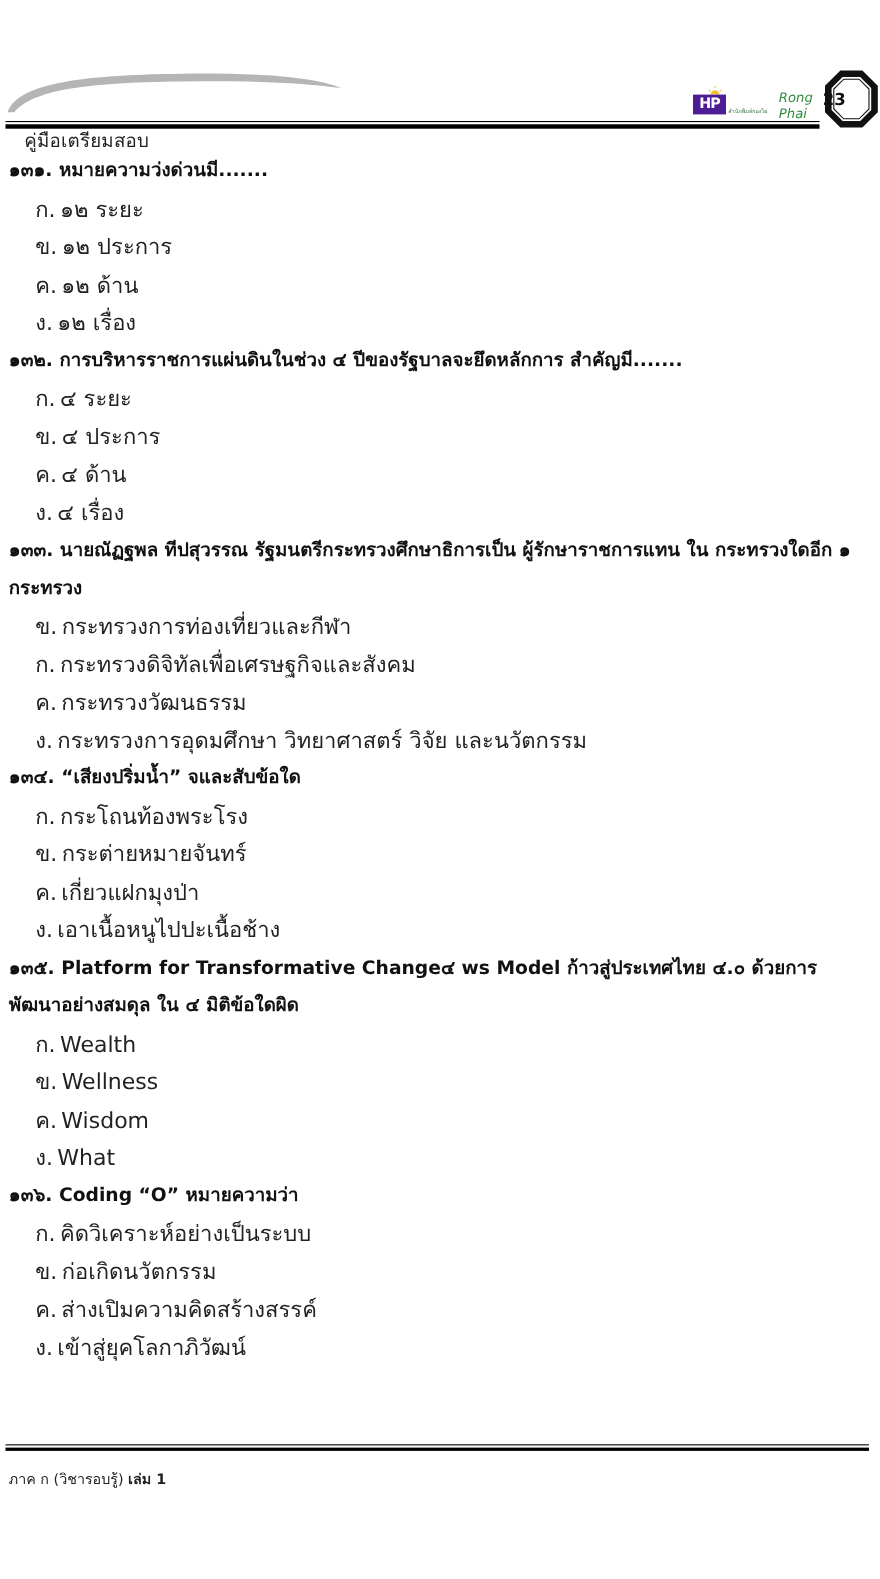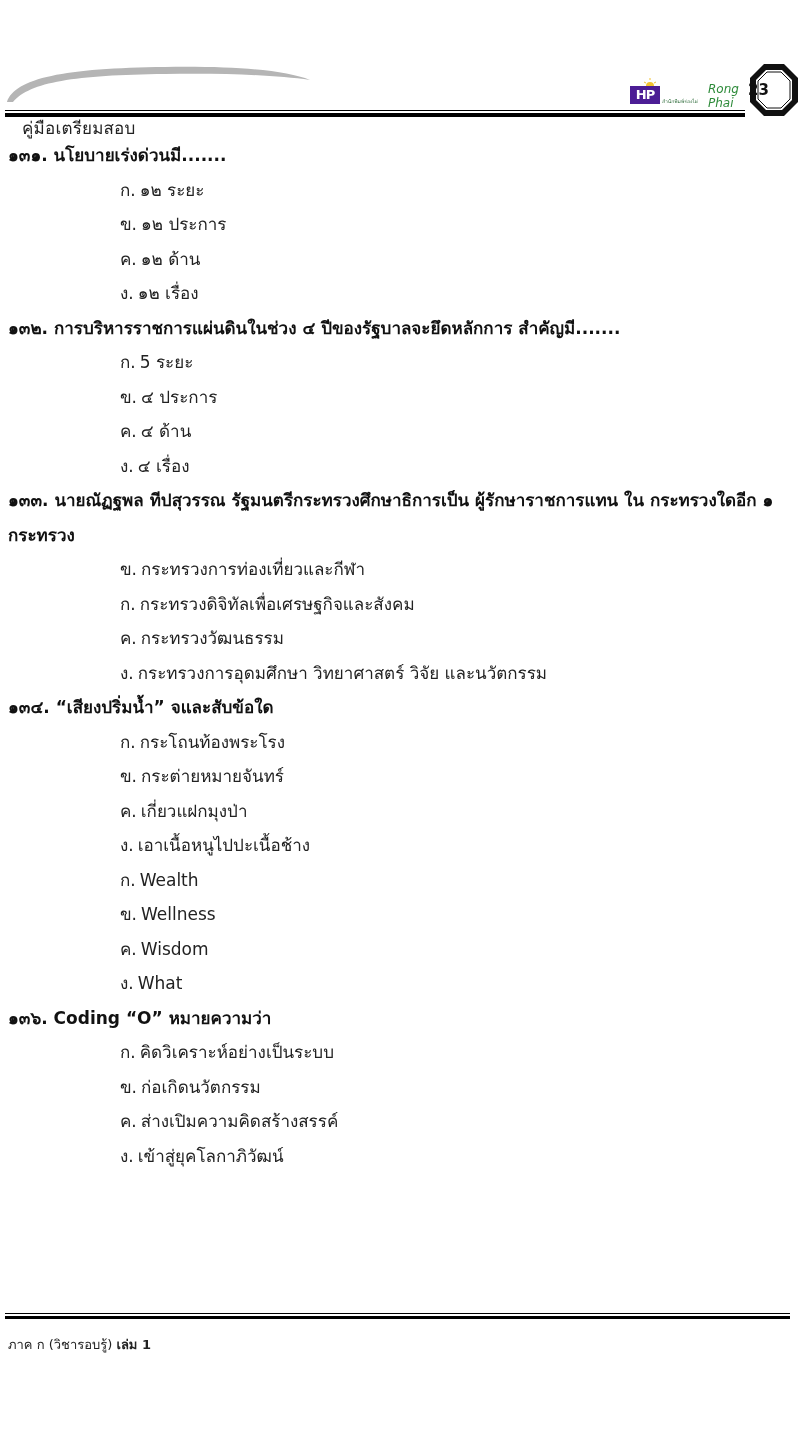--- a/index.html
+++ b/index.html
@@ -17,21 +17,21 @@
   .logo-text { position: absolute; left: 32px; top: 4px; font-size: 12px; font-style: italic; font-weight: normal; color: #2e8b3a; font-family: "DejaVu Sans", sans-serif; margin-left: 46px; }
   .logo-sub { position: absolute; left: 32px; top: 19px; font-size: 5px; color: #2e6b3a; white-space: nowrap; }
   .page-badge { position: absolute; left: 748px; top: 62px; width: 52px; height: 56px; }
   .page-num { position: absolute; left: 0; top: 0; width: 52px; height: 56px; line-height: 56px; font-size: 15px; font-weight: bold; color: #111; font-family: "DejaVu Sans", sans-serif; }
 
   
   .content { position: absolute; left: 0; top: 138px; width: 800px; }
   .q { position: relative; }
   .q-stem { font-weight: bold; font-size: 17px; line-height: 34.5px; padding-left: 8px; padding-right: 20px; color: #111; white-space: pre-wrap; }
   .q-stem .qnum { font-weight: bold; }
-  .opt { font-size: 17px; line-height: 34.5px; padding-left: 120px; color: #222; }
+  .opt { font-size: 20px; line-height: 34.5px; padding-left: 32px; color: #222; }
   .opt .ol { margin-right: 4px; }
 
   
   .footer-rule-thin { position: absolute; left: 5px; width: 785px; top: 1313px; height: 1px; background: #000; }
   .footer-rule-thick { position: absolute; left: 5px; width: 785px; top: 1316px; height: 3px; background: #000; }
   .footer { position: absolute; left: 8px; top: 1334px; font-size: 13px; color: #222; }
   .footer .vol { font-weight: bold; }
 </style>
 </head>
 <body>
@@ -60,30 +60,30 @@
       <polygon points="18,8 34,8 44,18 44,38 34,48 18,48 8,38 8,18" fill="#fff"></polygon>
       <polygon points="19,10 33,10 42,19 42,37 33,46 19,46 10,37 10,19" fill="none" stroke="#111" stroke-width="1"></polygon>
     </svg>
     <div class="page-num">23</div>
   </div>
 </div>
 
 <div class="content">
 
   <div class="q">
-    <div class="q-stem"><span class="qnum">๑๓๑.</span> <span>นโยบายเร่งด่วนมี.......</span></div>
+    <div class="q-stem"><span class="qnum">๑๓๑.</span> <span>หมายความว่งด่วนมี.......</span></div>
     <div class="opt"><span class="ol">ก.</span><span>๑๒ ระยะ</span></div>
     <div class="opt"><span class="ol">ข.</span><span>๑๒ ประการ</span></div>
     <div class="opt"><span class="ol">ค.</span><span>๑๒ ด้าน</span></div>
     <div class="opt"><span class="ol">ง.</span><span>๑๒ เรื่อง</span></div>
   </div>
 
   <div class="q">
     <div class="q-stem"><span class="qnum">๑๓๒.</span> <span>การบริหารราชการแผ่นดินในช่วง ๔ ปีของรัฐบาลจะยึดหลักการ สำคัญมี.......</span></div>
-    <div class="opt"><span class="ol">ก.</span><span>5 ระยะ</span></div>
+    <div class="opt"><span class="ol">ก.</span><span>๔ ระยะ</span></div>
     <div class="opt"><span class="ol">ข.</span><span>๔ ประการ</span></div>
     <div class="opt"><span class="ol">ค.</span><span>๔ ด้าน</span></div>
     <div class="opt"><span class="ol">ง.</span><span>๔ เรื่อง</span></div>
   </div>
 
   <div class="q">
     <div class="q-stem"><span class="qnum">๑๓๓.</span> <span>นายณัฏฐพล ทีปสุวรรณ รัฐมนตรีกระทรวงศึกษาธิการเป็น ผู้รักษาราชการแทน ใน กระทรวงใดอีก ๑ กระทรวง</span></div>
     <div class="opt"><span class="ol">ข.</span><span>กระทรวงการท่องเที่ยวและกีฬา</span></div>
     <div class="opt"><span class="ol">ก.</span><span>กระทรวงดิจิทัลเพื่อเศรษฐกิจและสังคม</span></div>
     <div class="opt"><span class="ol">ค.</span><span>กระทรวงวัฒนธรรม</span></div>
@@ -92,20 +92,21 @@
 
   <div class="q">
     <div class="q-stem"><span class="qnum">๑๓๔.</span> <span>“เสียงปริ่มน้ำ” จและสับข้อใด</span></div>
     <div class="opt"><span class="ol">ก.</span><span>กระโถนท้องพระโรง</span></div>
     <div class="opt"><span class="ol">ข.</span><span>กระต่ายหมายจันทร์</span></div>
     <div class="opt"><span class="ol">ค.</span><span>เกี่ยวแฝกมุงป่า</span></div>
     <div class="opt"><span class="ol">ง.</span><span>เอาเนื้อหนูไปปะเนื้อช้าง</span></div>
   </div>
 
   <div class="q">
+    <div class="q-stem"><span class="qnum">๑๓๕.</span> <span>Platform for Transformative Change๔ ws Model ก้าวสู่ประเทศไทย ๔.๐ ด้วยการพัฒนาอย่างสมดุล ใน ๔ มิติข้อใดผิด</span></div>
     <div class="opt"><span class="ol">ก.</span><span>Wealth</span></div>
     <div class="opt"><span class="ol">ข.</span><span>Wellness</span></div>
     <div class="opt"><span class="ol">ค.</span><span>Wisdom</span></div>
     <div class="opt"><span class="ol">ง.</span><span>What</span></div>
   </div>
 
   <div class="q">
     <div class="q-stem"><span class="qnum">๑๓๖.</span> <span>Coding “O” หมายความว่า</span></div>
     <div class="opt"><span class="ol">ก.</span><span>คิดวิเคราะห์อย่างเป็นระบบ</span></div>
     <div class="opt"><span class="ol">ข.</span><span>ก่อเกิดนวัตกรรม</span></div>

